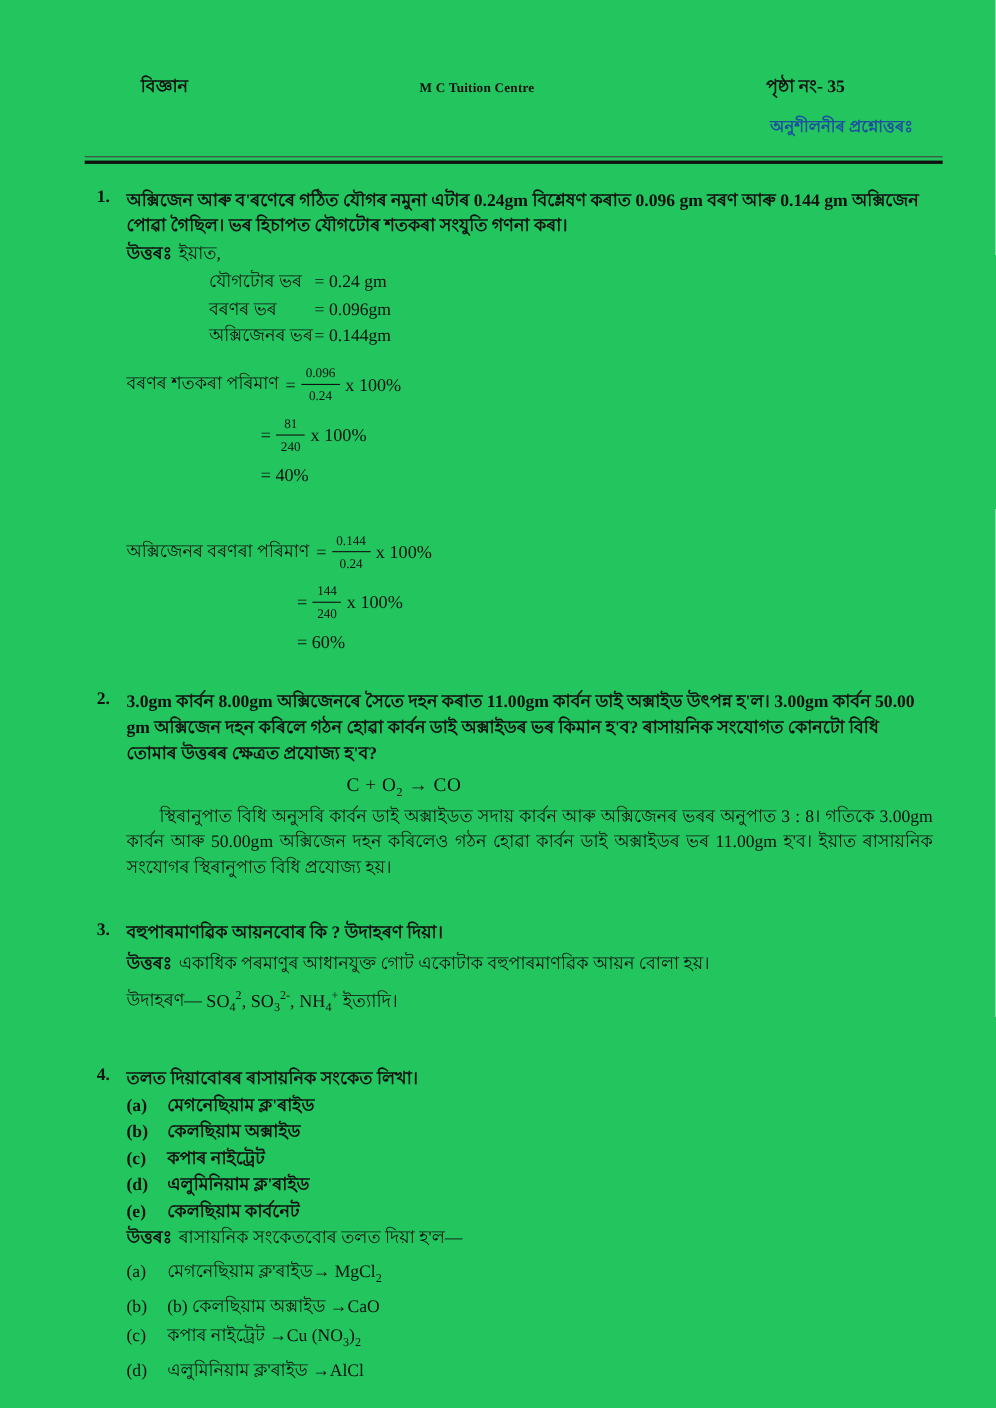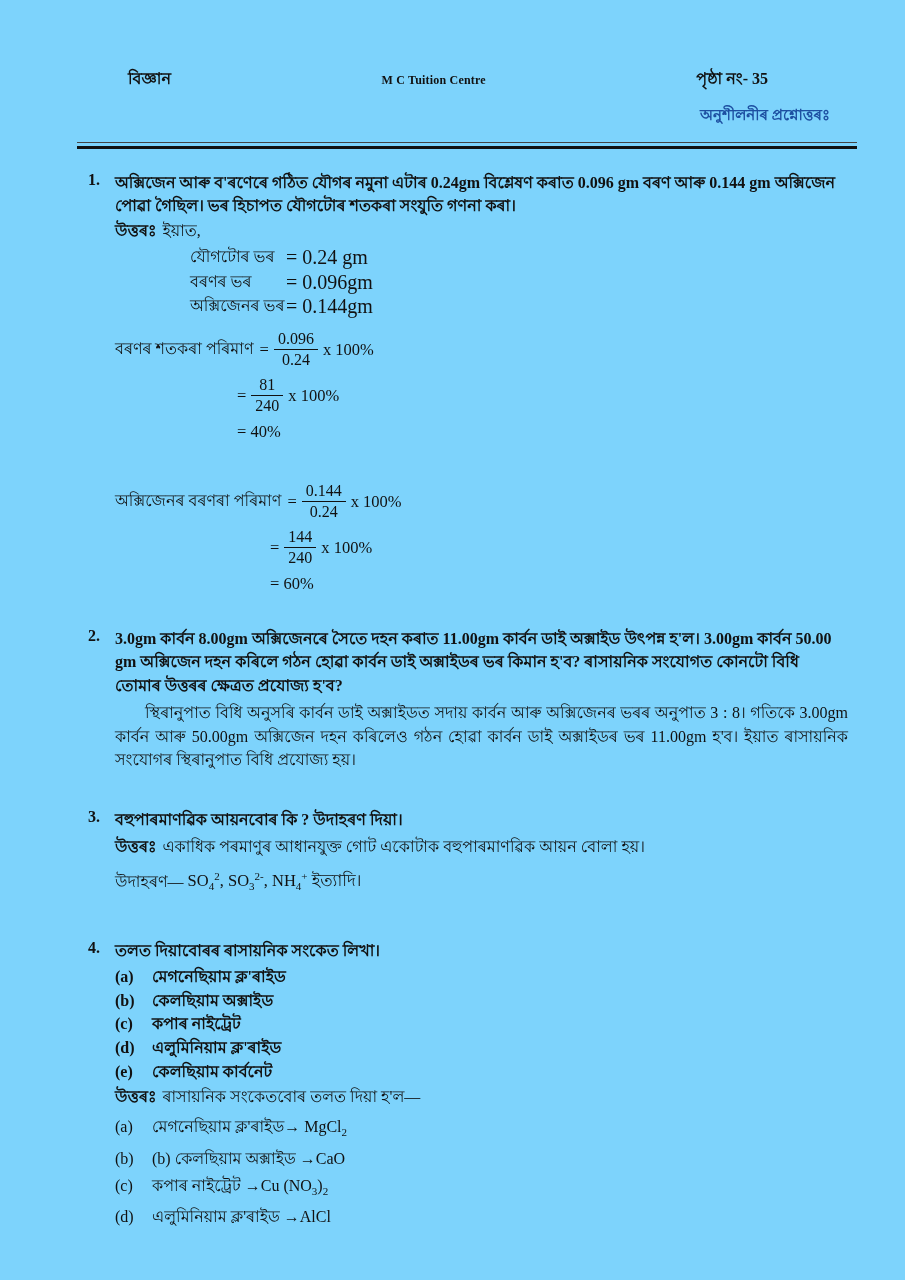--- a/index.html
+++ b/index.html
@@ -1,17 +1,17 @@
 <!DOCTYPE html>
 <html><head>
 <meta charset="utf-8">
 <style>
   html,body{margin:0;padding:0;background:#e8e8e8;}
   .page{
-    width:905px;height:1280px;background:#7dd3fc;box-sizing:border-box;
+    width:905px;height:1280px;background:#22c55e;box-sizing:border-box;
     padding:66px 57px 0 88px;
     font-family:"Liberation Serif","DejaVu Serif",serif;
     color:#111;font-size:16px;position:relative;overflow:hidden;
   }
   
   .hdr{display:flex;justify-content:space-between;align-items:baseline;}
   .hdr-left{margin-left:40px;font-weight:bold;}
   .hdr-center{font-weight:bold;font-size:12px;letter-spacing:.2px;}
   .hdr-right{margin-right:80px;font-weight:bold;}
   
@@ -25,28 +25,28 @@
   .qblock{display:flex;margin-top:0;}
   .q-num{width:27px;font-weight:bold;flex:0 0 27px;}
   .q-body{flex:1;}
   .q-text{font-weight:bold;line-height:23.5px;}
   .ans-line{line-height:23.5px;margin-top:1px;}
   .ans-label{font-weight:bold;margin-right:6px;}
   
   .given{margin-left:75px;margin-top:3px;}
   .given-row{display:flex;line-height:24.5px;}
   .given-label{width:96px;}
-  .given-value{font-size:20px;}
+  .given-value{font-size:16px;}
   
   .calc{margin-top:8px;}
   .calc-line{display:flex;align-items:center;min-height:46px;}
   .calc-line.short{min-height:26px;}
   .calc-label{margin-right:6px;}
   .frac{display:inline-flex;flex-direction:column;text-align:center;
-    vertical-align:middle;font-size:16px;line-height:18px;margin:0 5px;}
+    vertical-align:middle;font-size:12px;line-height:18px;margin:0 5px;}
   .frac .num{border-bottom:1.4px solid #111;padding:0 4px 1px;}
   .frac .den{padding:1px 4px 0;}
   .mathtxt{font-size:16.5px;}
   .indent1{margin-left:122px;}
   .indent2{margin-left:155px;}
   
   .equation{margin-left:200px;margin-top:6px;font-size:17.5px;letter-spacing:.5px;}
   .expl{line-height:23.5px;text-indent:30px;text-align:justify;margin-top:4px;}
   
   .opt-list{margin-top:2px;}
@@ -145,20 +145,21 @@
           <span class="mathtxt">= 60%</span>
         </div>
       </div>
     </div>
   </div>
 
   <div class="qblock" style="margin-top:30px;">
     <div class="q-num">2.</div>
     <div class="q-body">
       <div class="q-text">3.0gm কাৰ্বন 8.00gm অক্সিজেনৰে সৈতে দহন কৰাত 11.00gm কাৰ্বন ডাই অক্সাইড উৎপন্ন হ'ল। 3.00gm কাৰ্বন 50.00 gm অক্সিজেন দহন কৰিলে গঠন হোৱা কাৰ্বন ডাই অক্সাইডৰ ভৰ কিমান হ'ব? ৰাসায়নিক সংযোগত কোনটো বিধি তোমাৰ উত্তৰৰ ক্ষেত্ৰত প্ৰযোজ্য হ'ব?</div>
+      <div class="equation">C + O<sub>2</sub> → CO</div>
       <div class="expl">স্থিৰানুপাত বিধি অনুসৰি কাৰ্বন ডাই অক্সাইডত সদায় কাৰ্বন আৰু অক্সিজেনৰ ভৰৰ অনুপাত 3 : 8। গতিকে 3.00gm কাৰ্বন আৰু 50.00gm অক্সিজেন দহন কৰিলেও গঠন হোৱা কাৰ্বন ডাই অক্সাইডৰ ভৰ 11.00gm হ'ব। ইয়াত ৰাসায়নিক সংযোগৰ স্থিৰানুপাত বিধি প্ৰযোজ্য হয়।</div>
     </div>
   </div>
 
   <div class="qblock" style="margin-top:36px;">
     <div class="q-num">3.</div>
     <div class="q-body">
       <div class="q-text">বহুপাৰমাণৱিক আয়নবোৰ কি ? উদাহৰণ দিয়া।</div>
       <div class="ans-line" style="margin-top:4px;">
         <span class="ans-label">উত্তৰঃ</span><span>একাধিক পৰমাণুৰ আধানযুক্ত গোট একোটাক বহুপাৰমাণৱিক আয়ন বোলা হয়।</span>

